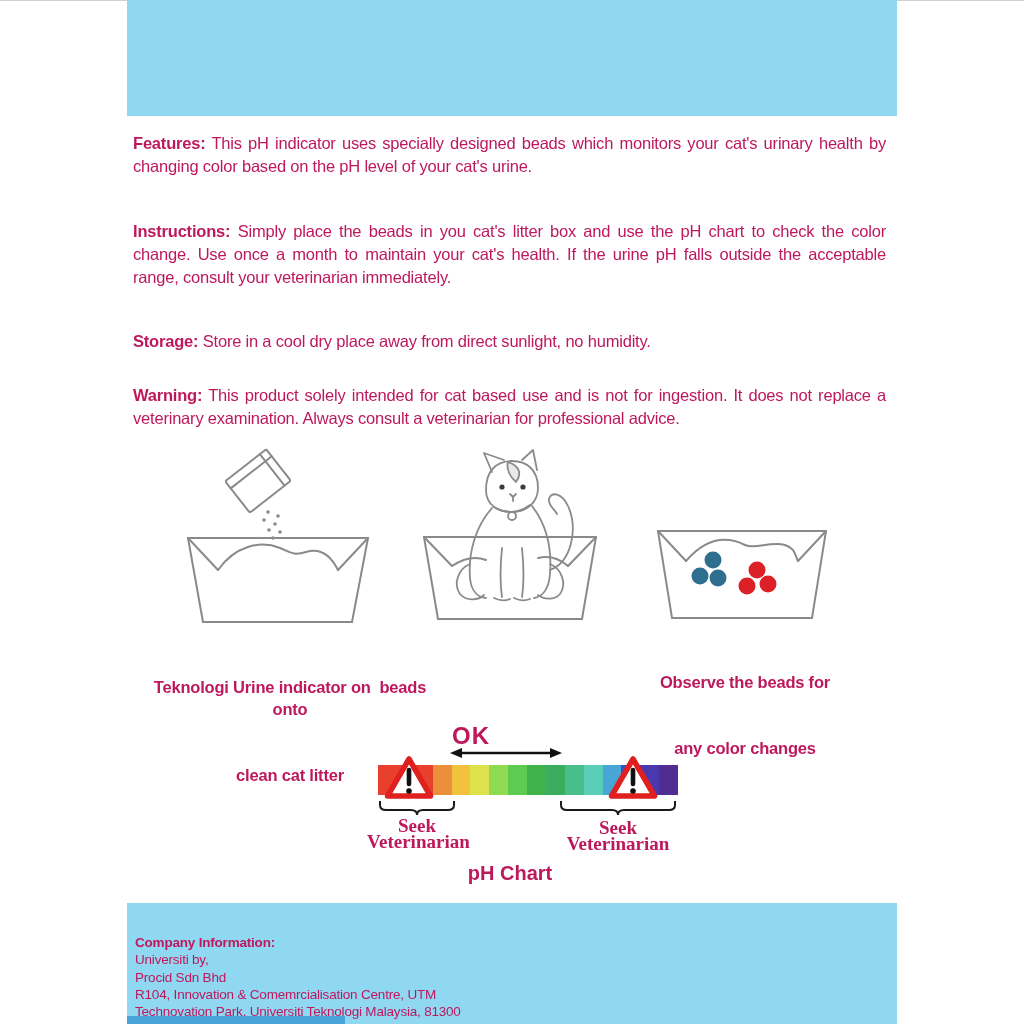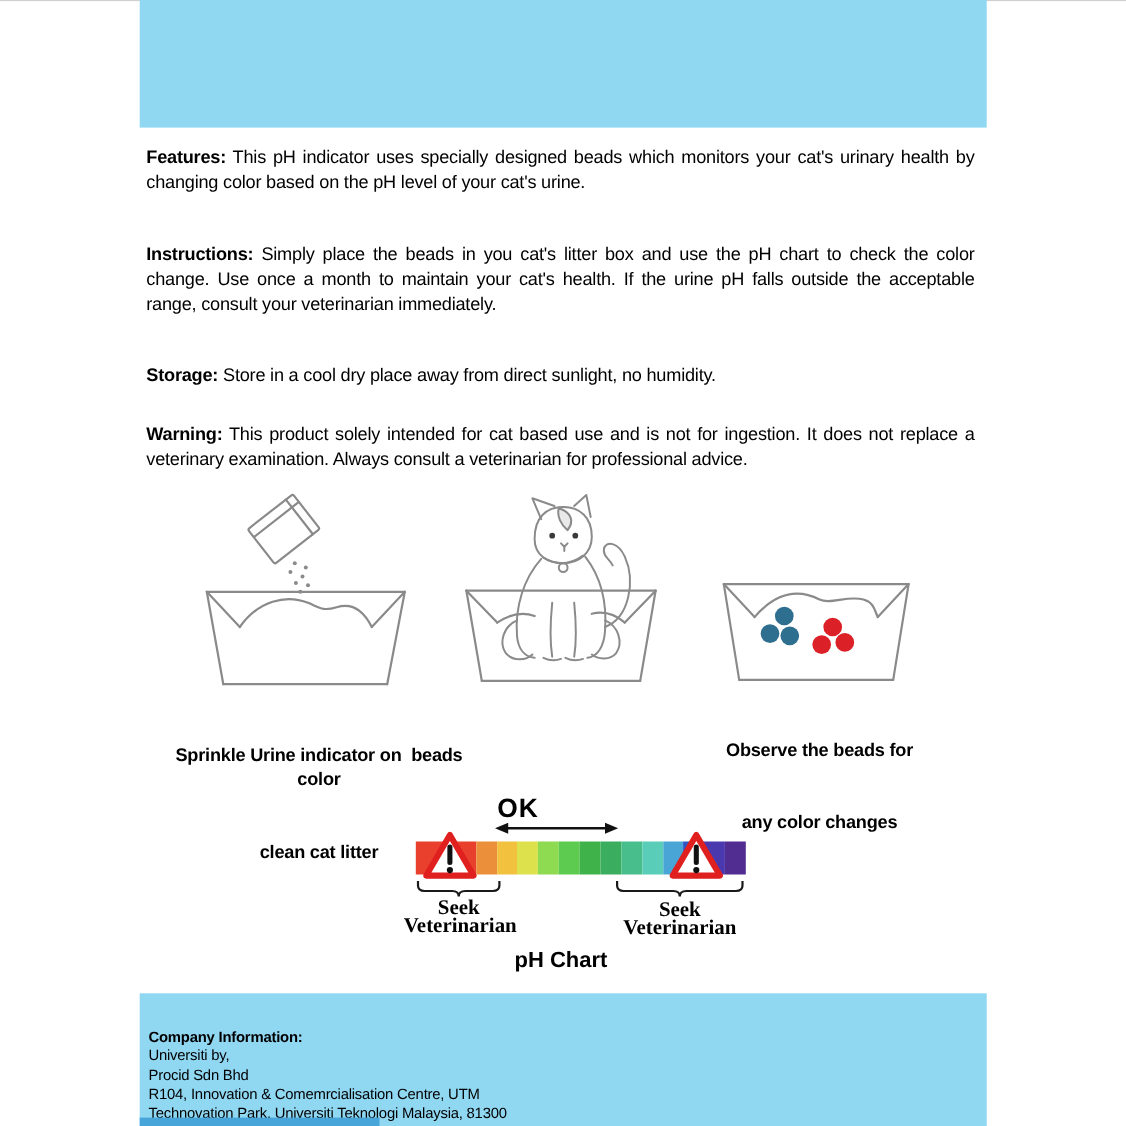--- a/index.html
+++ b/index.html
@@ -2,21 +2,21 @@
 <html style="--band-blue: #90d7f2; --accent-blue: #47a5d9; --bead-teal: #2e6e8f; --bead-red: #db2127; --triangle-red: #e01f1f;"><head>
 <meta charset="utf-8">
 <style>
   * { box-sizing: border-box; }
   html,body { margin:0; padding:0; background:#ffffff; }
   .page {
     position: relative;
     width: 1024px; height: 1024px;
     background: #ffffff;
     font-family: "Liberation Sans", "DejaVu Sans", sans-serif;
-    color: #000000;
+    color: #be185d;
     overflow: hidden;
   }
   .top-edge-line { position:absolute; left:0; top:0; width:1024px; height:1px; background:#cfcfcf; }
   .band { position:absolute; left:127px; width:770px; background: var(--band-blue,#90d7f2); }
   .band.top { top:0; height:116px; }
   .band.bottom { top:903px; height:121px; }
   .accent-strip { position:absolute; left:0; bottom:0; width:218px; height:8px; background: var(--accent-blue,#47a5d9); }
 
   .para {
     position:absolute; left:133px; width:753px;
@@ -117,21 +117,21 @@
           <line x1="48" y1="90" x2="63" y2="174"></line>
           <line x1="63" y1="174" x2="212" y2="174"></line>
           <line x1="228" y1="90" x2="212" y2="174"></line>
           <line x1="48" y1="90" x2="78" y2="122"></line>
           <line x1="228" y1="90" x2="198" y2="122"></line>
           <path d="M78,122 C95,98 120,92 140,100 C150,104 153,108 166,104 C182,99 192,110 198,122"></path>
         </g>
       </g>
     </svg>
     <div class="caption">
-      <div>Sprinkle Urine indicator on  beads color</div>
+      <div>Teknologi Urine indicator on  beads onto</div>
       <div>clean cat litter</div>
     </div>
   </div>
 
   <div class="step" id="step2">
     <svg width="192" height="172" viewBox="0 0 192 172">
       <g class="sketch">
 
         <g>
           <line x1="4" y1="89" x2="176" y2="89"></line>

